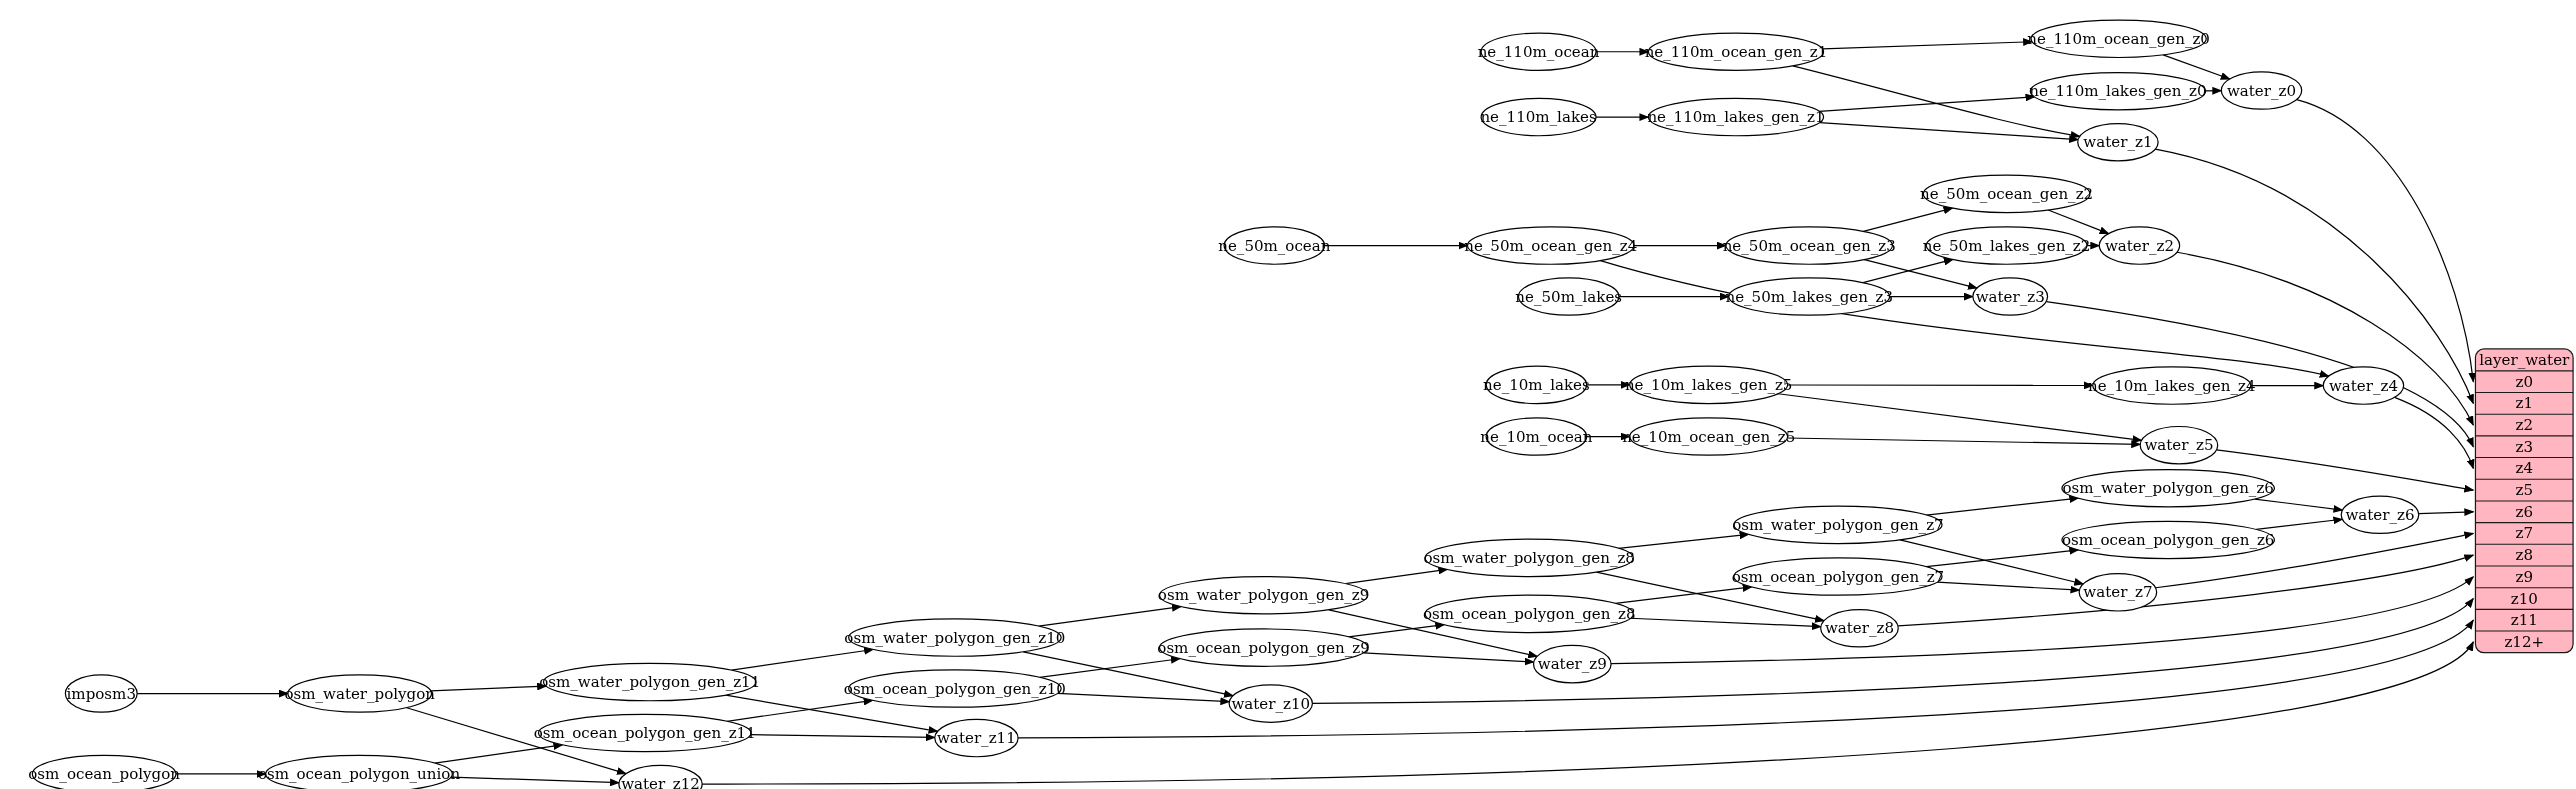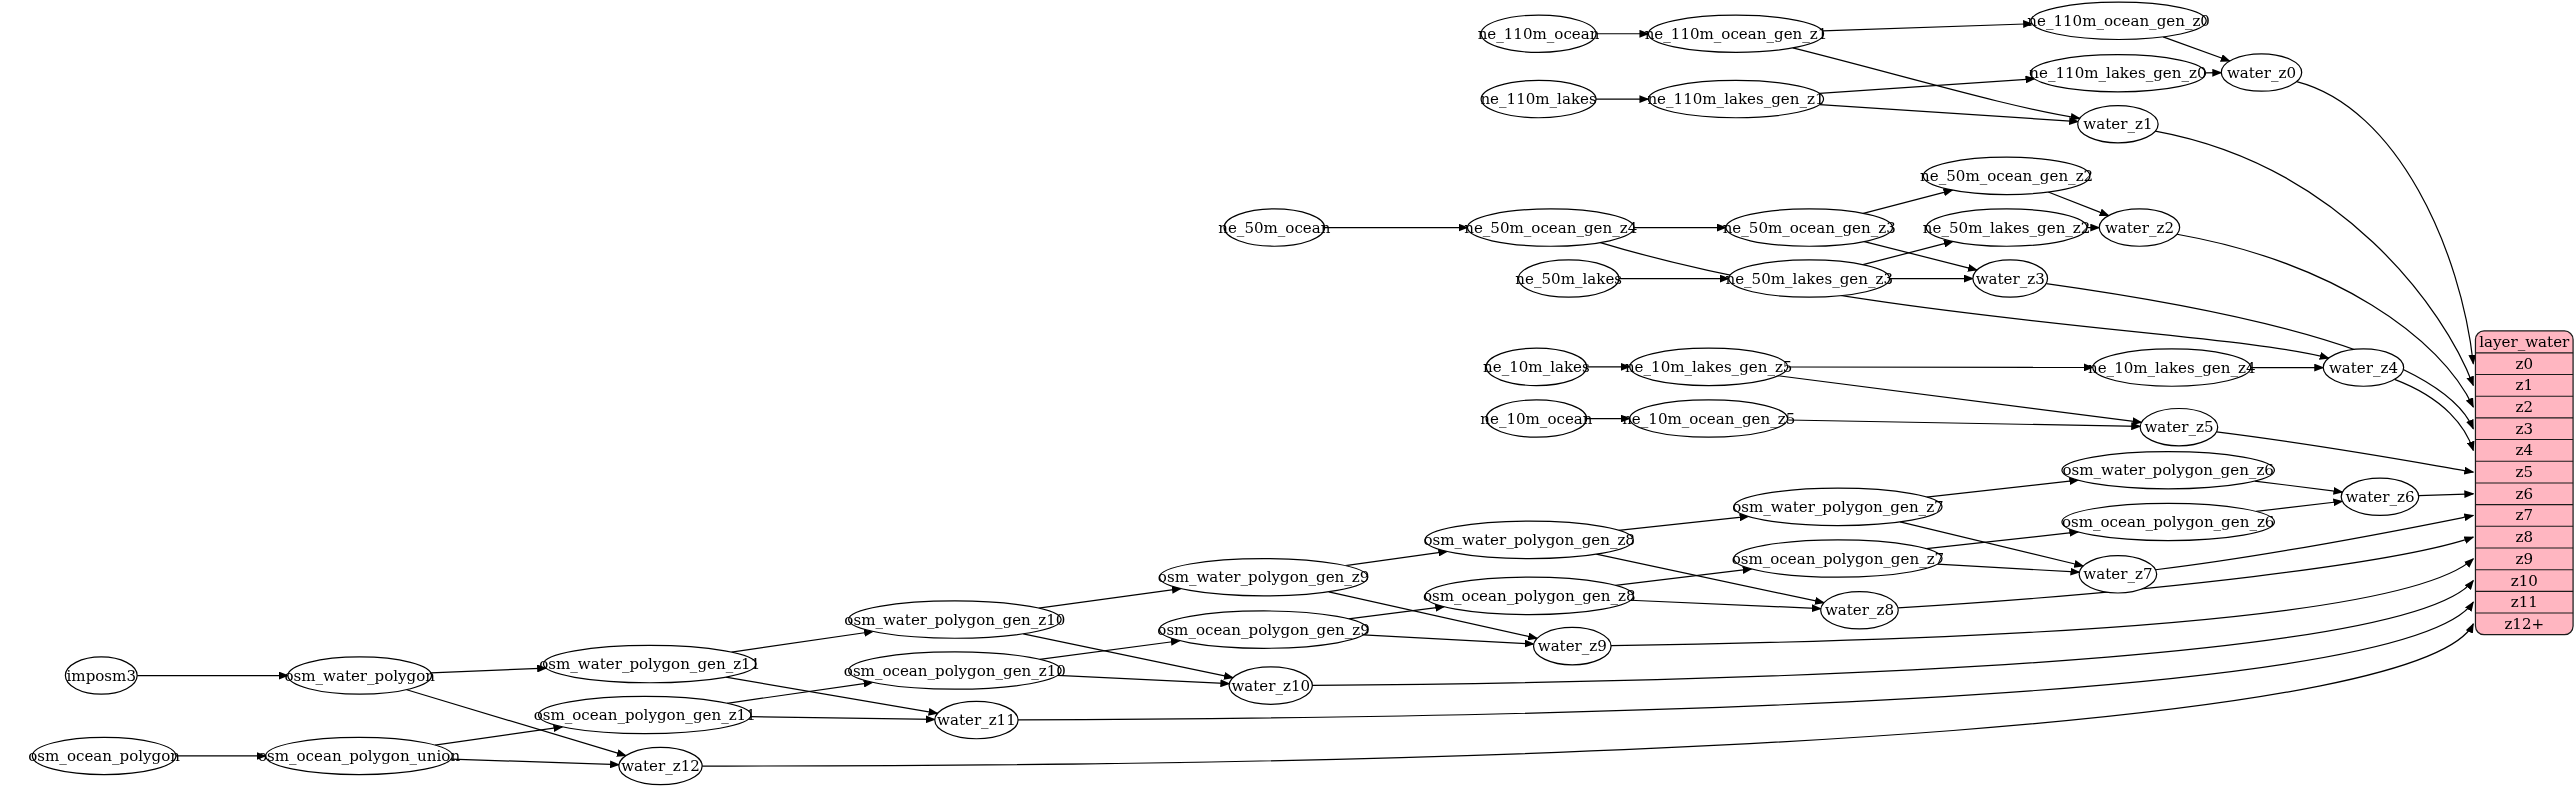--- a/index.html
+++ b/index.html
@@ -9,20 +9,21 @@
     width: 2576px;
     height: 789px;
     overflow: hidden;
     font-family: "DejaVu Serif", serif;
   }
   #diagram-root {
     position: relative;
     width: 2576px;
     height: 601px;
     background: #ffffff;
+    margin-top: 18px;
   }
   svg { display: block; }
   .node-ellipse { fill: #ffffff; stroke-width: 1.7; }
   .edge-path { fill: none; stroke-width: 1.7; }
   .node-label, .table-label {
     font-family: "DejaVu Serif", serif;
     font-size: 21px;
     fill: #000000;
     text-anchor: middle;
   }

